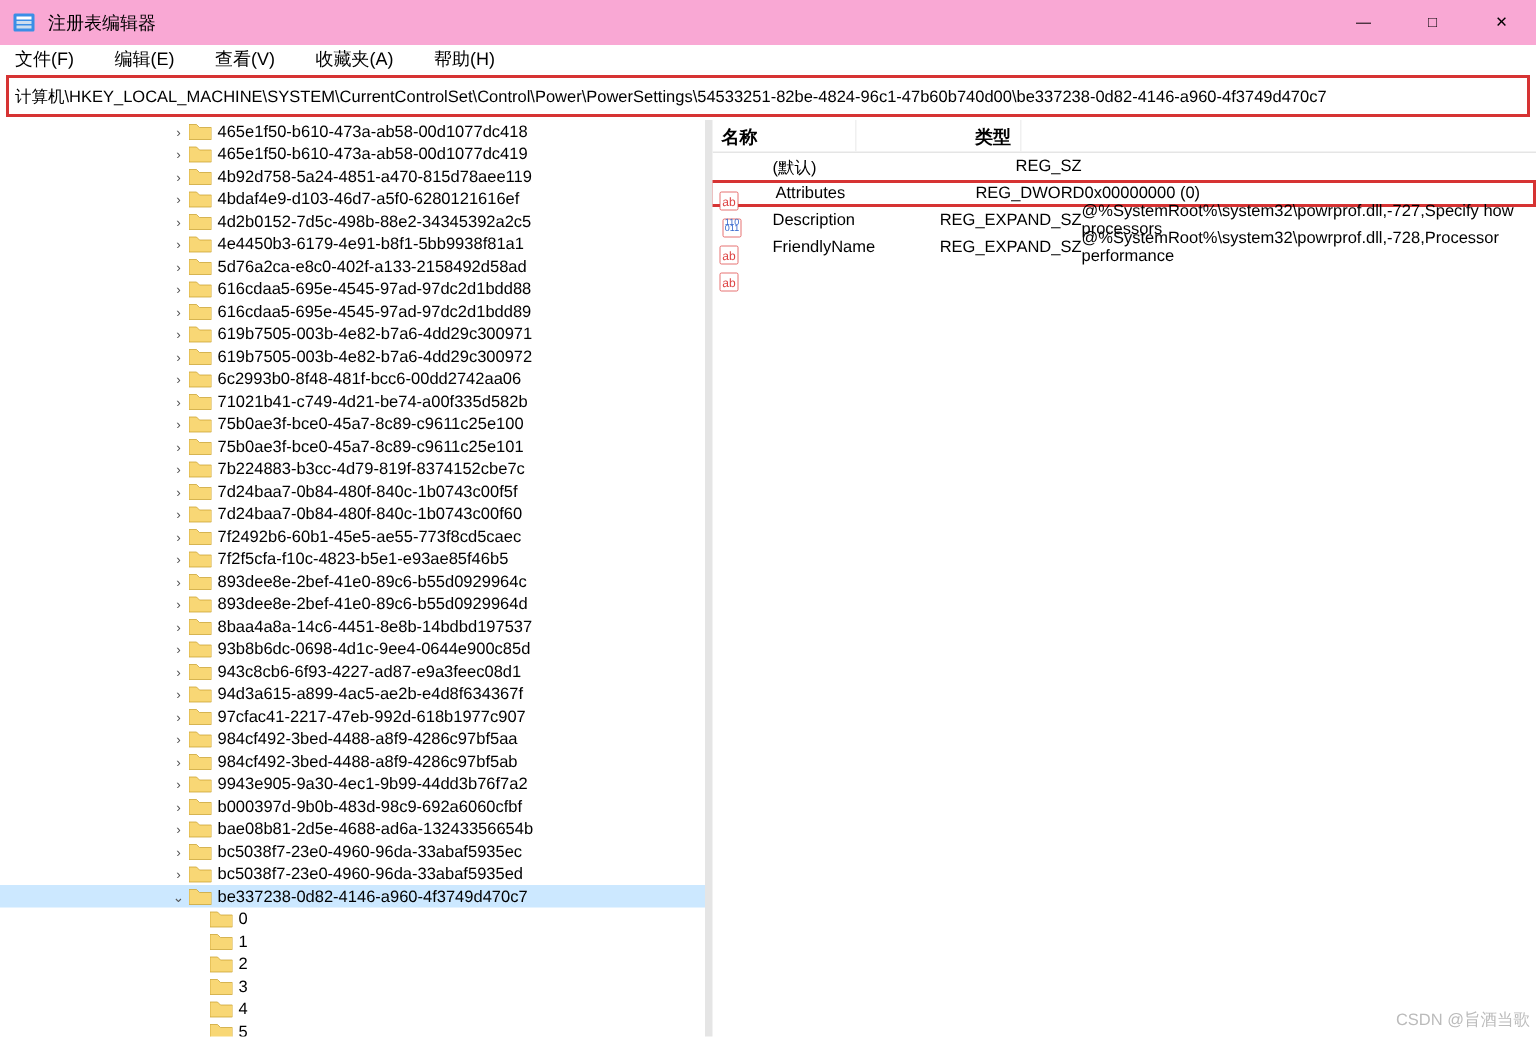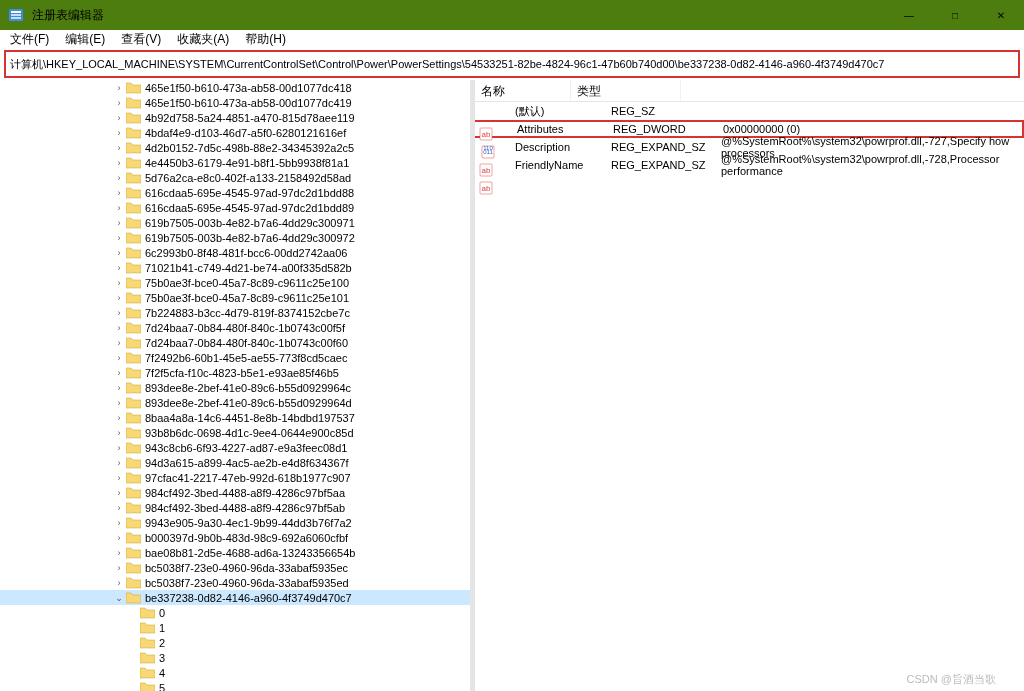--- a/index.html
+++ b/index.html
@@ -1,49 +1,49 @@
 <!DOCTYPE html>
 <html><head>
 <meta charset="utf-8">
 <style>
 * { margin: 0; padding: 0; box-sizing: border-box; font-family: "Segoe UI", "Microsoft YaHei", sans-serif; }
 body { width: 1024px; height: 691px; overflow: hidden; background: #fff; font-size: 12px; color: #000; }
 
-.titlebar { height: 30px; display: flex; align-items: center; padding: 0 0 0 8px; background: #4d7c0f; }
+.titlebar { height: 30px; display: flex; align-items: center; padding: 0 0 0 8px; background: #f9a8d4; }
 .titlebar .app-icon { width: 16px; height: 16px; margin-right: 8px; }
 .titlebar .title { flex: 1; font-size: 12px; }
 .titlebar .win-ctrls { display: flex; }
 .titlebar .win-ctrl { width: 46px; height: 30px; display: flex; align-items: center; justify-content: center; font-size: 10px; }
 
-.menubar { height: 20px; display: flex; align-items: center; padding: 0 4px; gap: 4px; font-size: 12px; border-bottom: 1px solid transparent;}
+.menubar { height: 20px; display: flex; align-items: center; padding: 0 4px; gap: 15px; font-size: 12px; border-bottom: 1px solid transparent;}
 .menubar .menu-item { padding: 2px 6px; }
 
 .addressbar { height: 28px; border: 2px solid #d63333; margin: 0 4px 2px 4px; padding: 0 4px; display: flex; align-items: center; font-size: 11px; white-space: nowrap; overflow: hidden; }
 
 .content { display: flex; height: 614px; }
 .tree-pane { width: 470px; overflow: hidden; background: #fff; }
 .tree { padding-top: 0; }
 .tree-row { display: flex; align-items: center; height: 15px; font-size: 11px; white-space: nowrap; }
 .tw { width: 14px; height: 14px; display: flex; align-items: center; justify-content: center; color: #555; font-size: 9px; }
 .folder { width: 15px; height: 12px; margin-right: 4px; flex-shrink: 0; }
 .indent { display:inline-block; width:14px; }
 
 .splitter { width: 5px; background: #e5e5e5; cursor: ew-resize; }
 
 .list-pane { flex: 1; overflow: hidden; }
 .list-header { display: flex; height: 22px; border-bottom: 1px solid #e5e5e5; font-size: 12px; }
-.list-header .col { padding: 3px 6px; border-right: 1px solid #f0f0f0; }
+.list-header .col { padding: 3px 6px; border-right: 1px solid #f0f0f0; font-weight: bold; }
 .list-row { display: flex; height: 18px; align-items: center; font-size: 11px; padding-left: 4px; }
 .list-row .val-icon { width: 32px; height: 14px; margin-right: 4px; flex-shrink: 0; margin-top: 46px; }
 .col-name { width: 96px; }
-.col-type { width: 110px; }
+.col-type { width: 110px; text-align: right; }
 .col-data { flex: 1; }
 .highlight-row { border: 2px solid #d63333; margin-left: -2px; padding-left: 6px; }
 
-.watermark { position: absolute; bottom: 4px; right: 28px; font-size: 11px; color: #bbb; }
+.watermark { position: absolute; bottom: 4px; right: 4px; font-size: 11px; color: #bbb; }
 
 
 .folder svg { display: block; }
 .val-icon svg { display: block; }
 </style>
 </head>
 <body>
 
 <div class="titlebar">
   <span class="app-icon">

